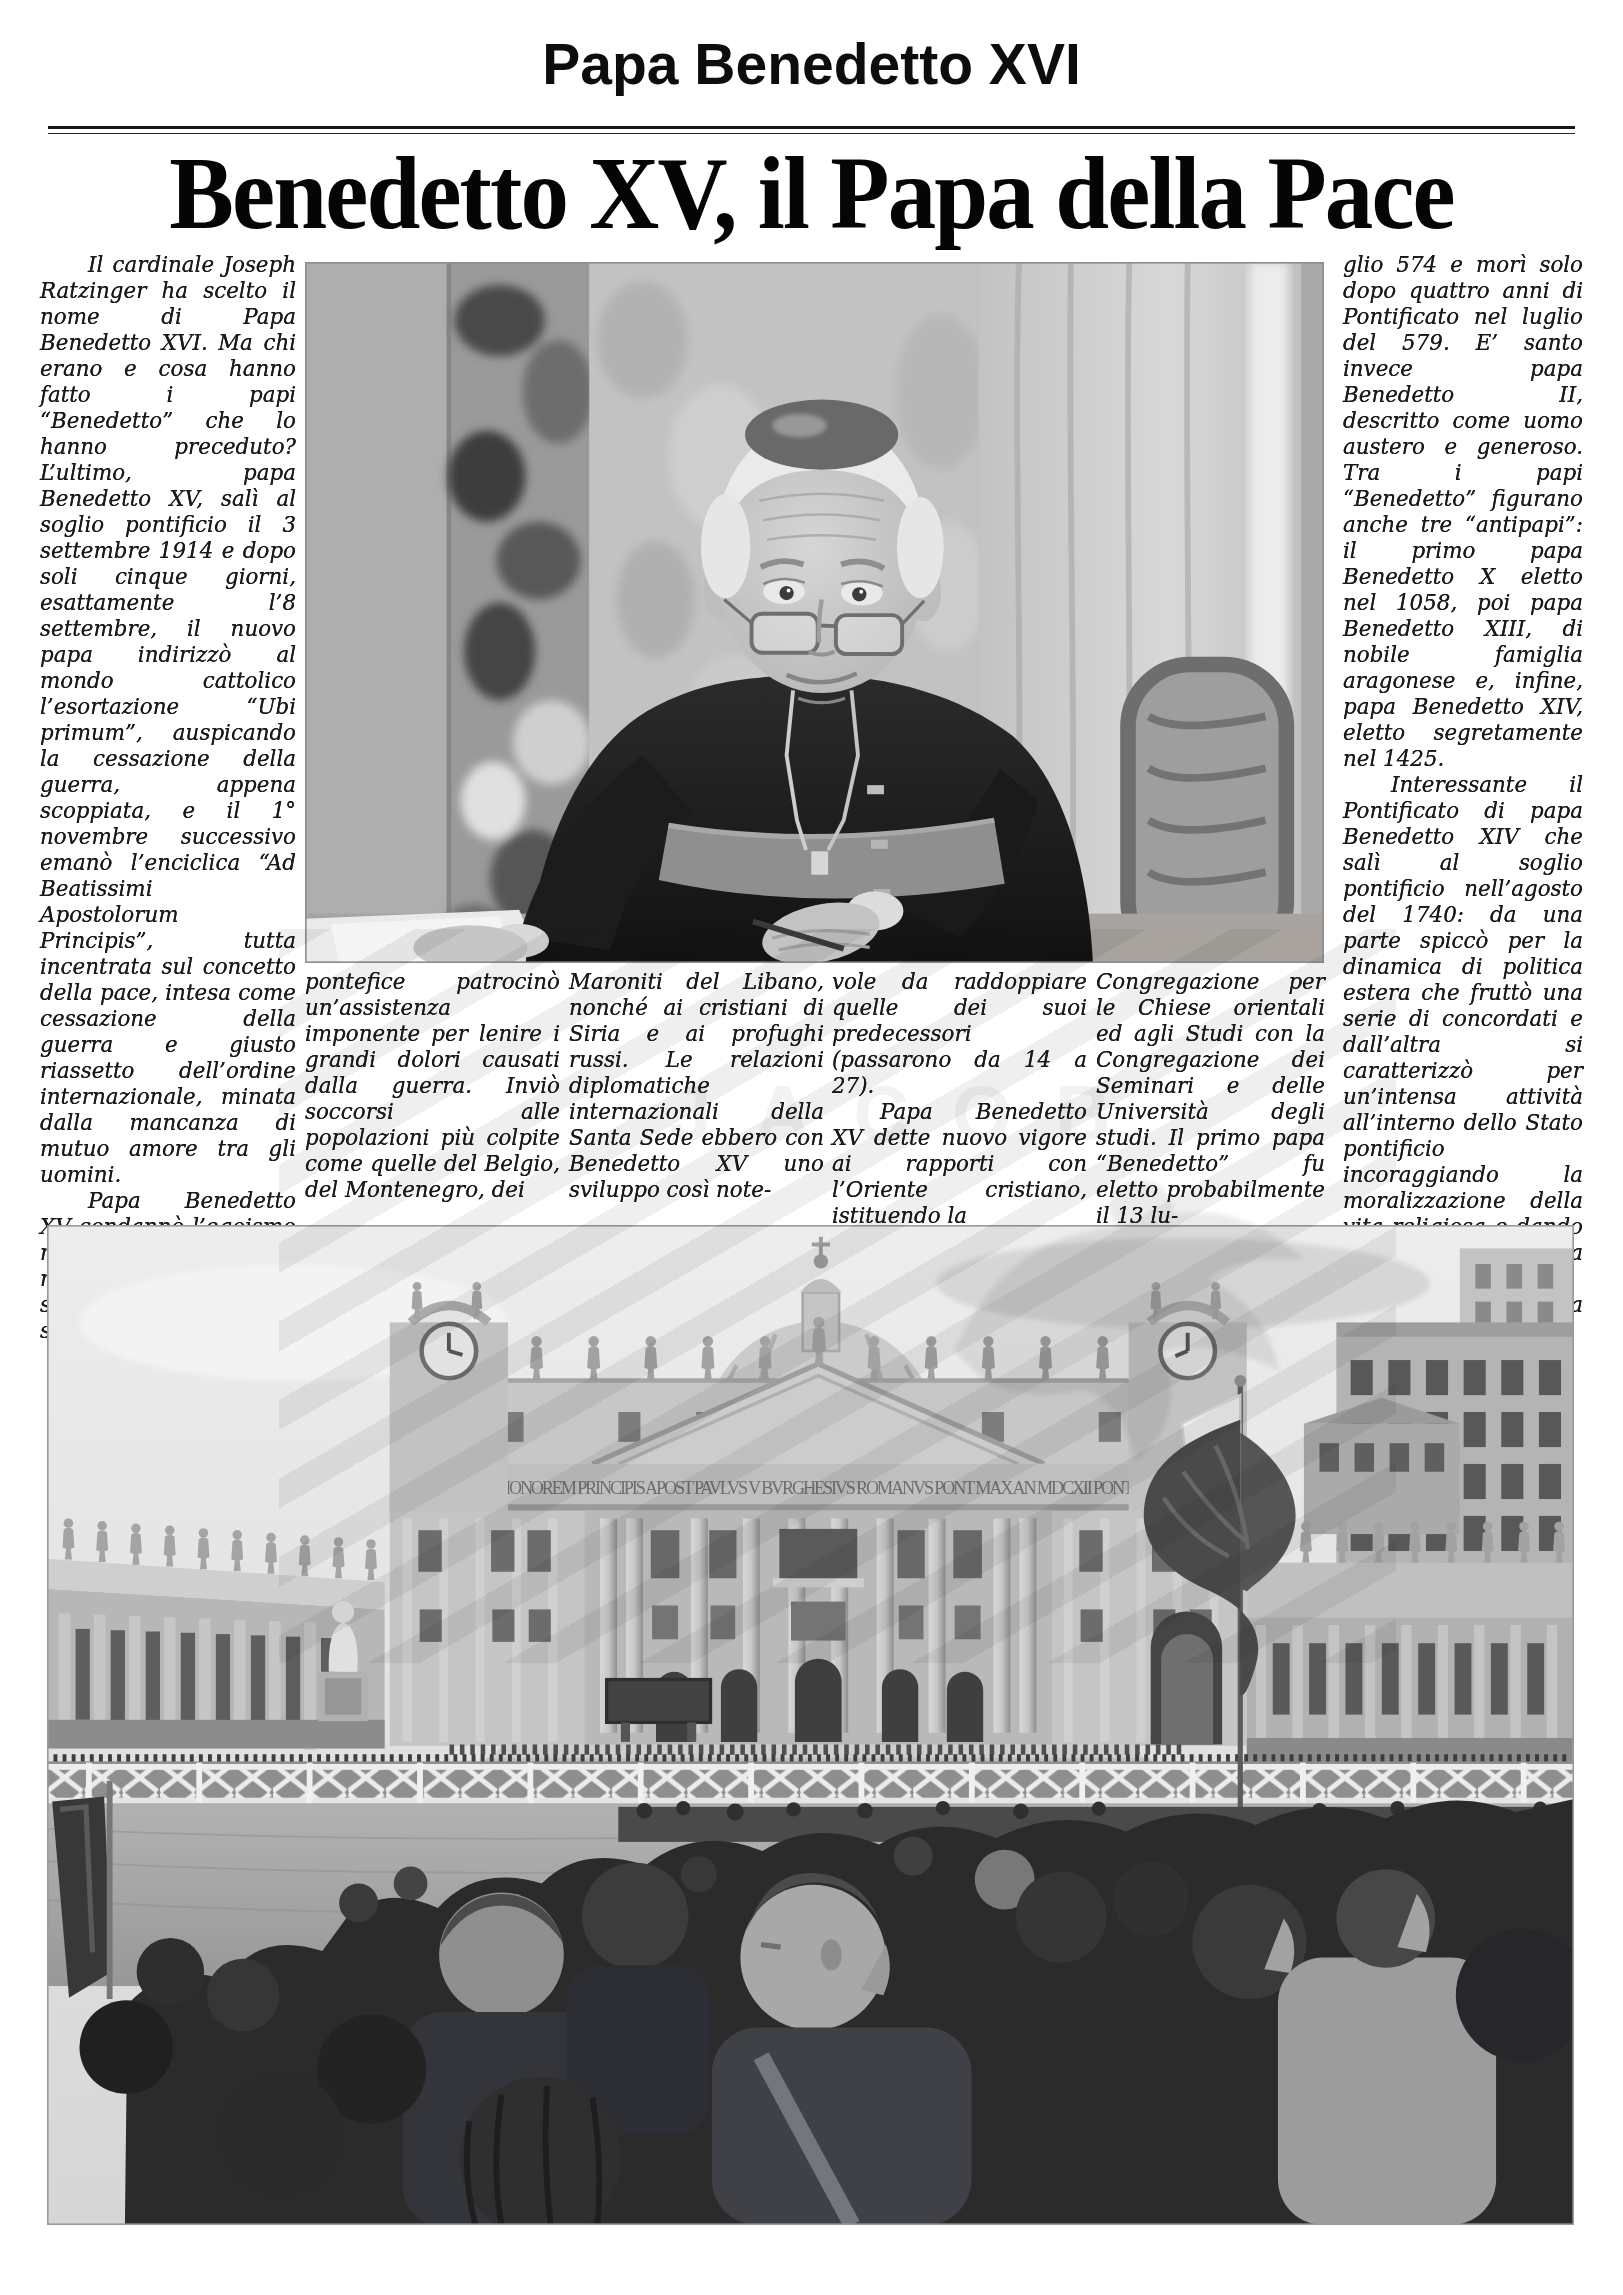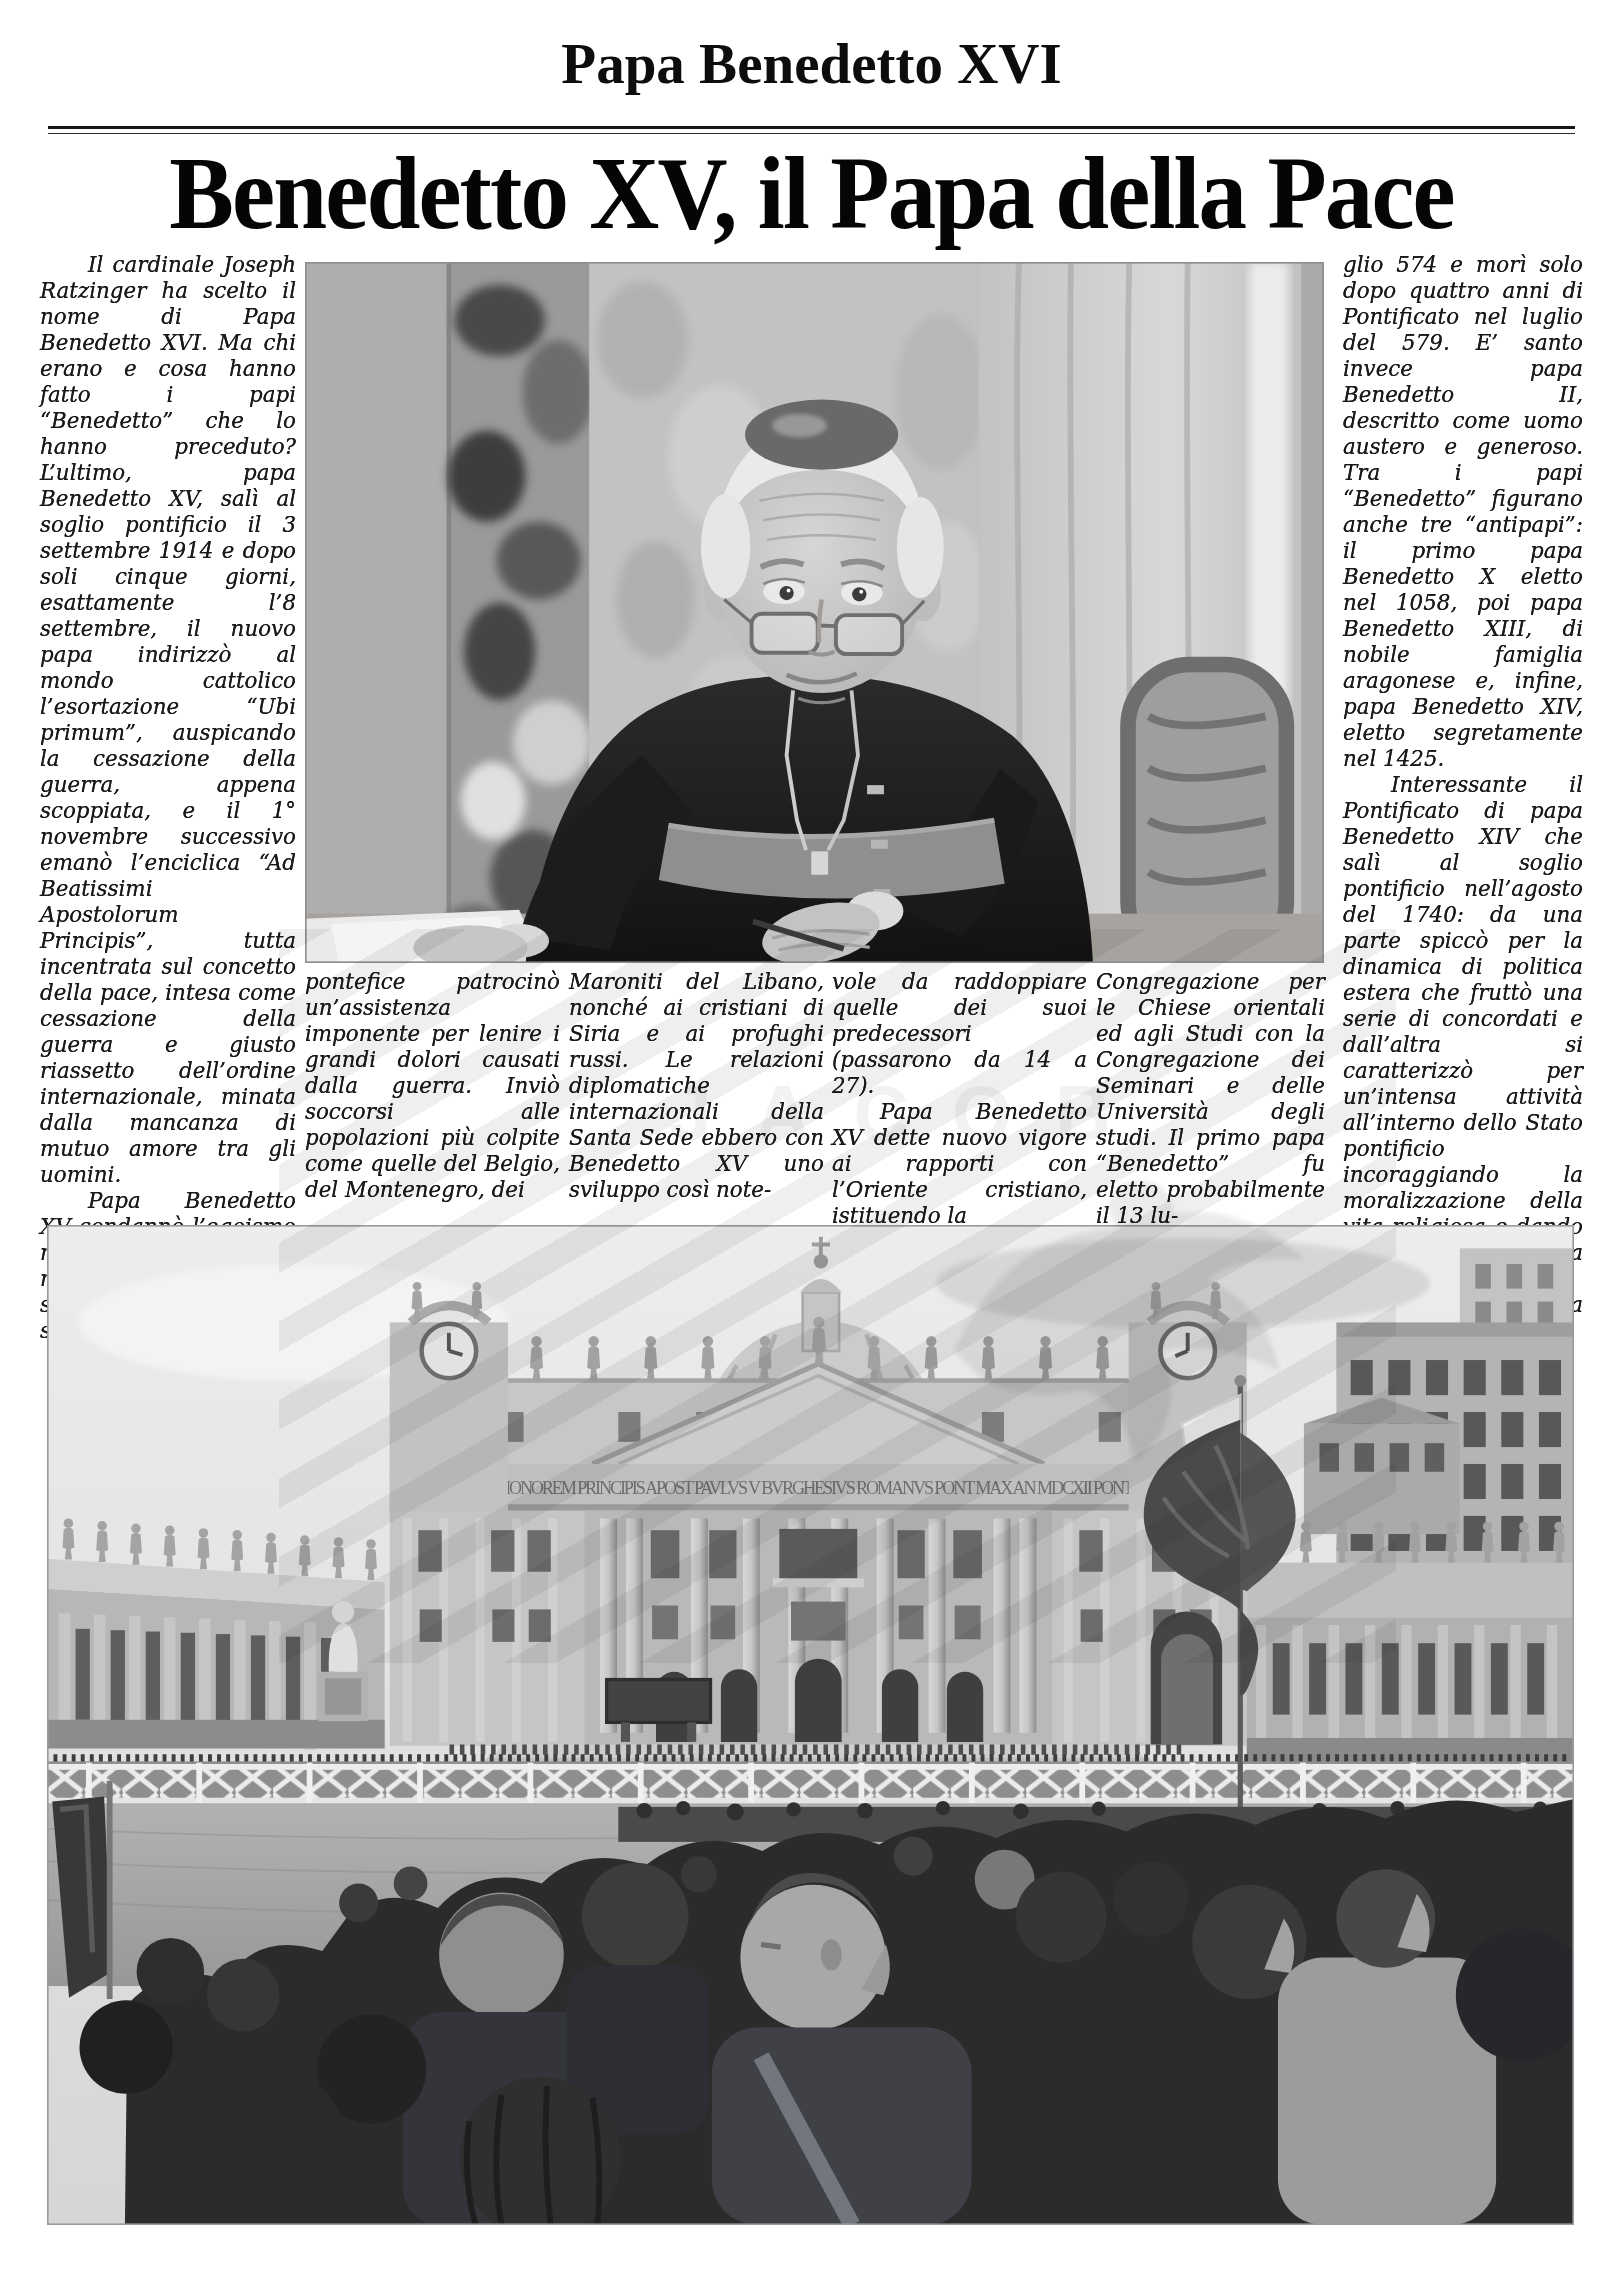--- a/index.html
+++ b/index.html
@@ -1,20 +1,20 @@
 <!DOCTYPE html>
 <html style="font-size:10.4px"><head>
 <meta charset="utf-8">
 <style>
   html,body{margin:0;padding:0;background:#e9e9e9;}
   .page{position:relative;width:1623px;height:2295px;background:#ffffff;overflow:hidden;
         font-family:"DejaVu Serif",serif;color:#161616;}
   
   .kicker{position:absolute;top:31px;left:0;width:1623px;text-align:center;
-          font-family:Liberation Serif, serif;font-weight:bold;font-size:57px;color:#0d0d0d;}
+          font-family:Liberation Sans, sans-serif;font-weight:bold;font-size:57px;color:#0d0d0d;}
   .rule{position:absolute;top:126px;left:48px;width:1527px;height:3.9px;
         border-top:3.9px solid #171717;border-bottom:1.3px solid #2a2a2a;}
   .headline{position:absolute;top:134px;left:19.5px;width:1584px;text-align:center;
             font-family:"Liberation Serif",serif;font-weight:bold;font-size:97px;
             letter-spacing:-1.9px;color:#050505;transform:scaleY(1.07);transform-origin:top center;
             white-space:nowrap;}
   
   .bodycol{position:absolute;font-size:21.4px;line-height:26px;font-style:italic;
            text-align:justify;color:#1a1a1a;text-shadow:0 0 0.4px #1a1a1a;}
   .bodycol p{margin:0;}

